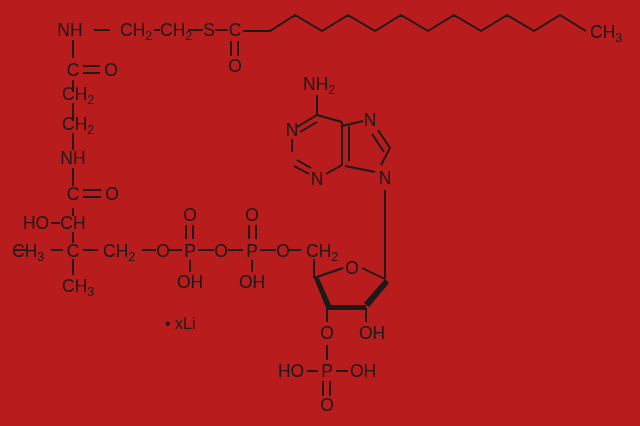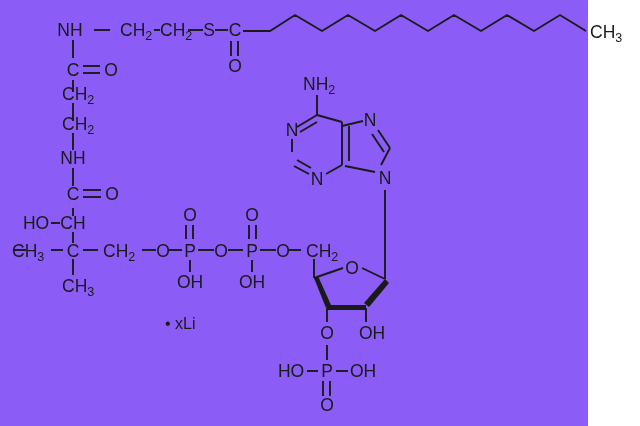--- a/index.html
+++ b/index.html
@@ -1,18 +1,18 @@
 <!DOCTYPE html>
 <html><head>
 <meta charset="utf-8">
 <style>
   html,body{margin:0;padding:0;background:#ffffff;}
   body{width:640px;height:426px;overflow:hidden;
        font-family:"Liberation Sans","DejaVu Sans",sans-serif;}
-  #stage{position:relative;width:588px;height:426px;background:#8b5cf6;text-decoration:underline;}
+  #stage{position:relative;width:640px;height:426px;background:#b91c1c;text-decoration:underline;}
   svg{display:block;}
   .bond{stroke:#1a1a1a;stroke-width:1.9;stroke-linecap:butt;fill:none;}
   .wedge{fill:#1a1a1a;stroke:none;}
   .atom{font-family:"Liberation Sans","DejaVu Sans",sans-serif;
         font-size:17.5px;fill:#1a1a1a;}
   .sub{font-size:12.5px;}
   .salt{font-family:"Liberation Sans","DejaVu Sans",sans-serif;
         font-size:16px;fill:#1a1a1a;}
 </style>
 </head>

